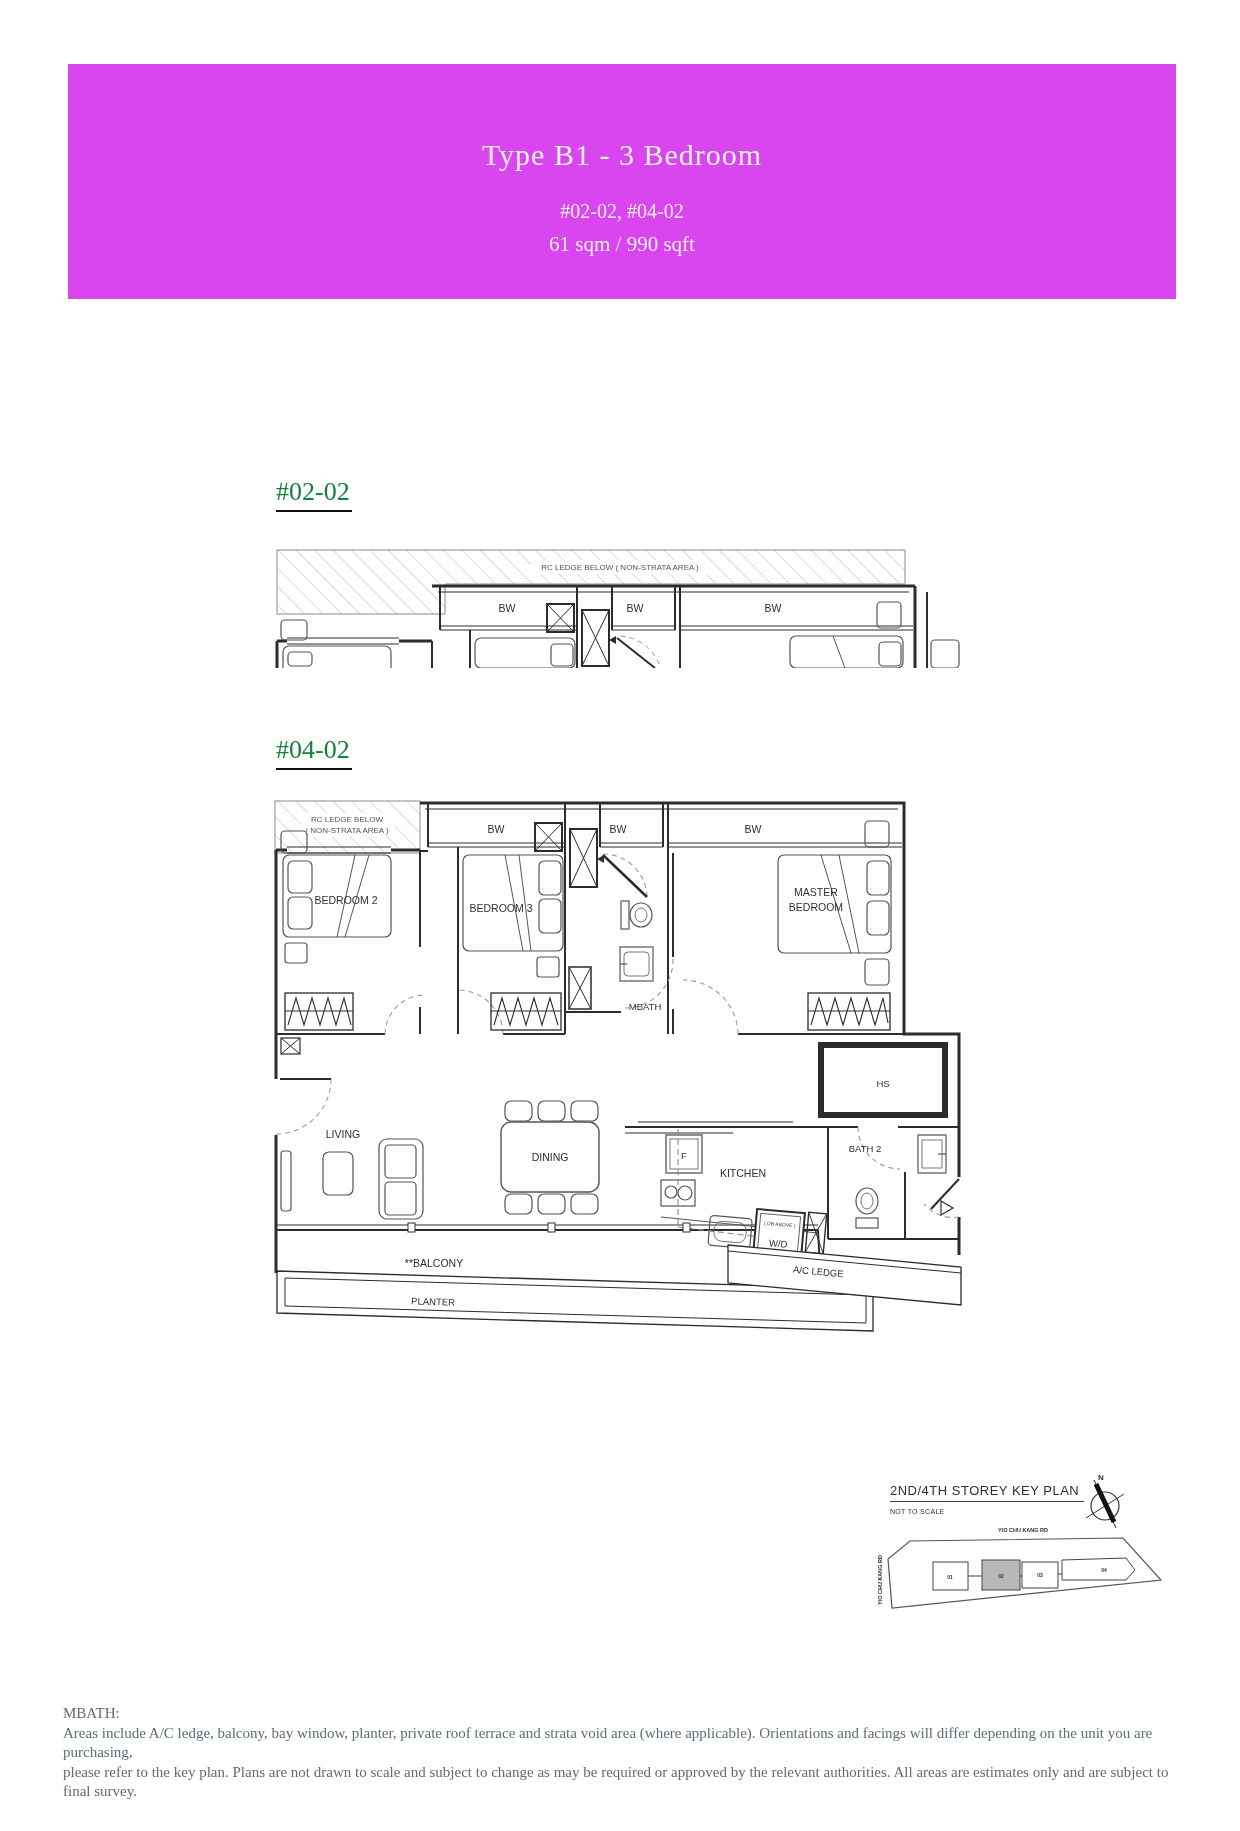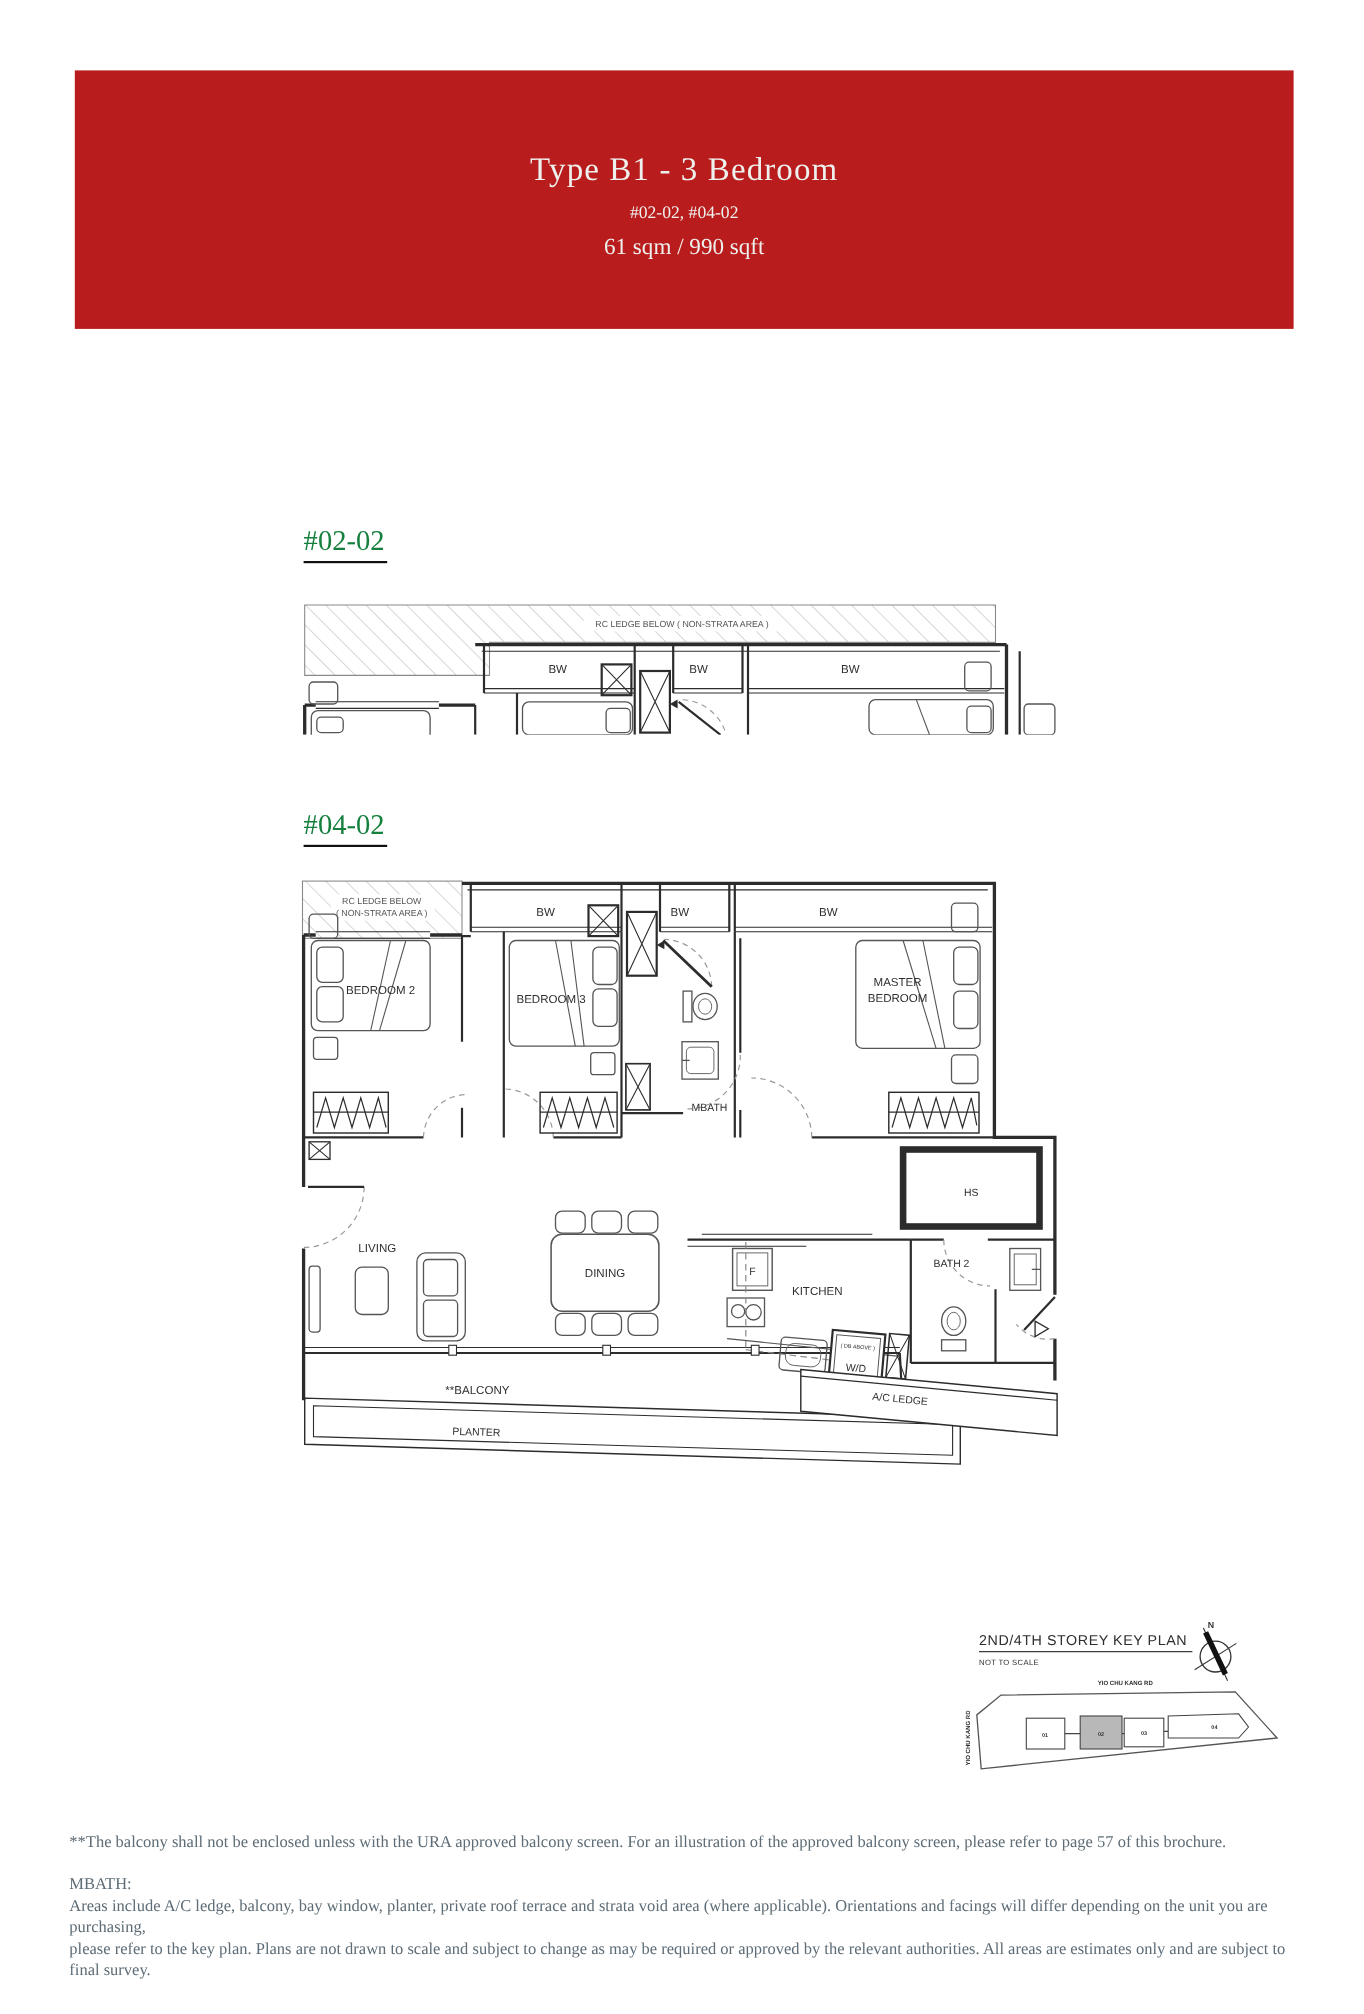--- a/index.html
+++ b/index.html
@@ -1,22 +1,22 @@
 <!DOCTYPE html>
 <html><head>
 <meta charset="utf-8">
 <style>
   html,body{margin:0;padding:0;background:#ffffff;}
   .page{position:relative;width:1240px;height:1831px;background:#ffffff;overflow:hidden;
         font-family:"Liberation Serif",serif;}
   
-  .hdr{position:absolute;left:68px;top:64px;width:1108px;height:235px;background:#b91c1c;
+  .hdr{position:absolute;left:68px;top:64px;width:1108px;height:235px;background:#d946ef;
        color:#eef0ed;text-align:center;}
   .hdr .t{padding-top:74px;font-size:30px;letter-spacing:1px;}
-  .hdr .u{margin-top:13px;font-size:16px;}
+  .hdr .u{margin-top:28px;font-size:20px;}
   .hdr .a{margin-top:9px;font-size:21px;}
   
   .plan-label{position:absolute;display:inline-block;font-size:26px;color:#15803d;
               border-bottom:2px solid #101010;padding:0 2px 3px 0;}
   #lbl1{left:276px;top:477px;}
   #lbl2{left:276px;top:735px;font-family:Liberation Serif, serif;}
   svg{position:absolute;}
   #plan1{left:273px;top:546px;}
   #plan2{left:273px;top:797px;}
   #keyplan{left:858px;top:1468px;}
@@ -342,20 +342,19 @@
       <rect x="124" y="92" width="38" height="30" fill="#b8b8b8" stroke="#444" stroke-width="1"></rect>
       <text x="143" y="110" text-anchor="middle" font-size="5" font-weight="bold" fill="#111">02</text>
       <rect x="164" y="94" width="36" height="26" fill="#ffffff" stroke="#444" stroke-width="1"></rect>
       <text x="182" y="109" text-anchor="middle" font-size="5" font-weight="bold" fill="#111">03</text>
       <polygon points="204,92 268,90 277,102 268,112 204,112" fill="#ffffff" stroke="#444" stroke-width="1"></polygon>
       <text x="246" y="104" text-anchor="middle" font-size="5" font-weight="bold" fill="#111">04</text>
       <path d="M110,108 H124 M162,108 H164 M200,106 H204" stroke="#444" stroke-width="1"></path>
     </g>
   </svg>
 
-  <div class="fn" id="fn1">**The balcony shall not be enclosed unless with the URA approved balcony screen. For an illustration of the approved balcony screen, please refer to page 57 of this brochure.</div>
   <div class="fn" id="fn2">
     <div>MBATH:</div>
     <div>Areas include A/C ledge, balcony, bay window, planter, private roof terrace and strata void area (where applicable). Orientations and facings will differ depending on the unit you are purchasing,</div>
     <div>please refer to the key plan. Plans are not drawn to scale and subject to change as may be required or approved by the relevant authorities. All areas are estimates only and are subject to final survey.</div>
   </div>
 
 </div>
 
 </body></html>

